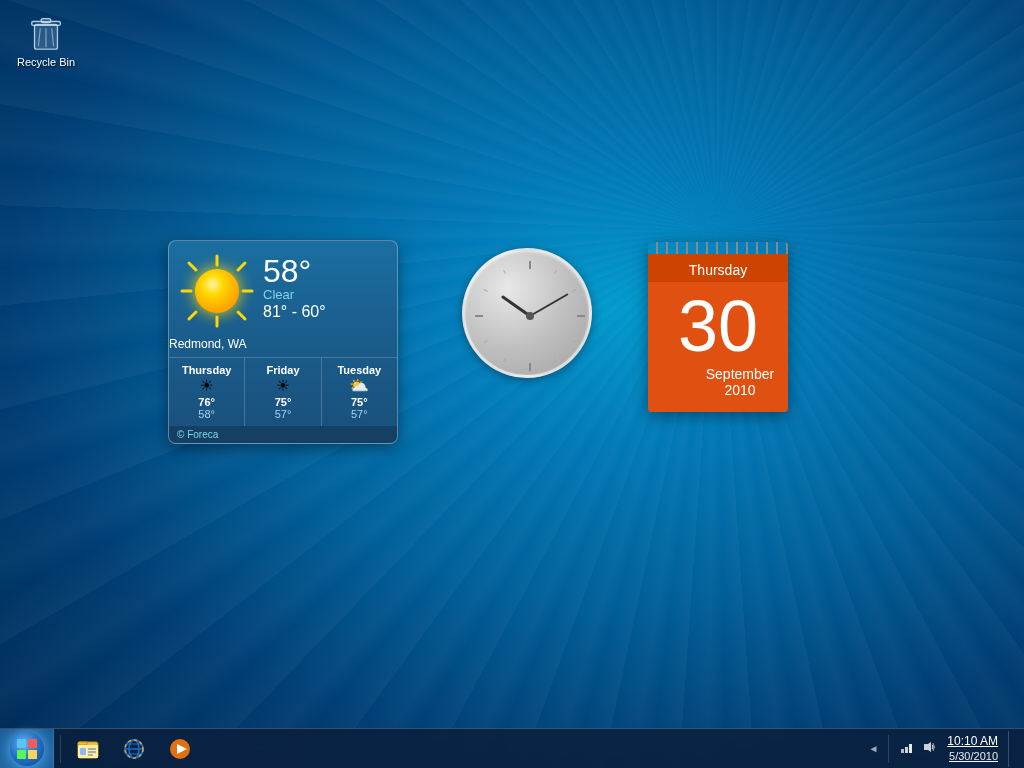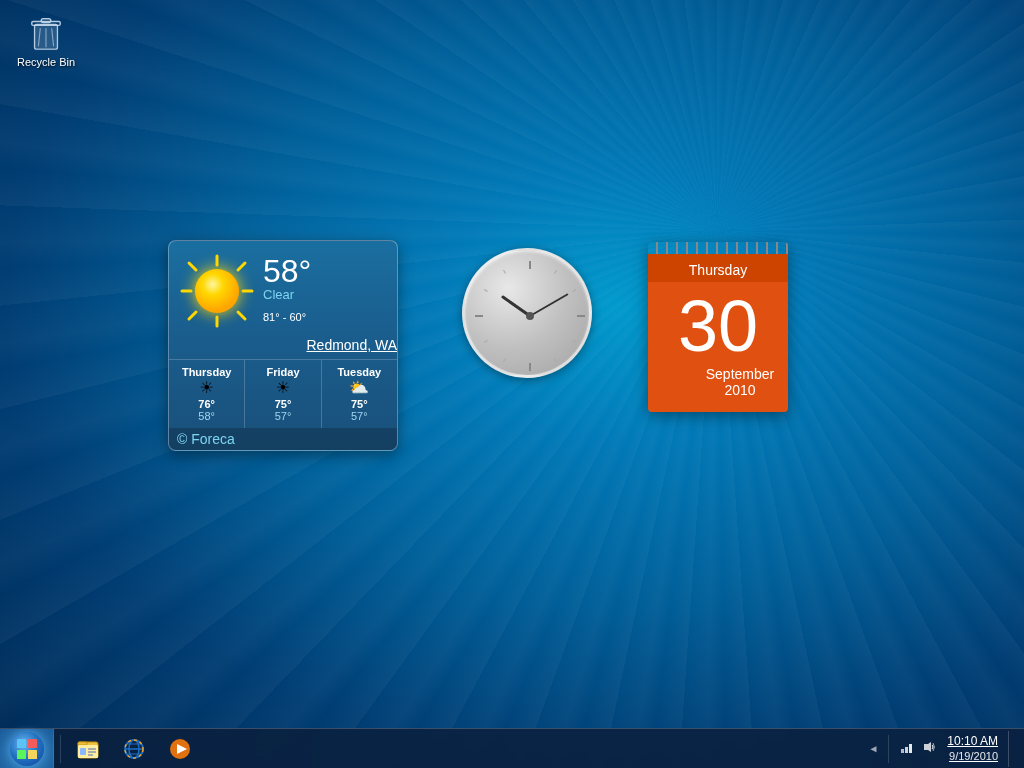--- a/index.html
+++ b/index.html
@@ -94,29 +94,28 @@
       font-weight: 300;
       color: white;
       line-height: 1;
     }
     .weather-condition {
       color: #7dd4f0;
       font-size: 13px;
     }
     .weather-range {
       color: white;
-      font-size: 11px;
-      margin-top: 9px;
+      font-size: 16px;
+      margin-top: 1px;
     }
     .weather-location {
       color: white;
-      font-size: 14px;
-      text-align: right;
+      font-size: 12px;
+      text-align: left;
       padding-bottom: 6px;
-      text-decoration: underline;
     }
     .weather-forecast {
       display: flex;
       border-top: 1px solid rgba(255,255,255,0.2);
     }
     .forecast-day {
       flex: 1;
       padding: 6px 4px;
       border-right: 1px solid rgba(255,255,255,0.2);
       text-align: center;
@@ -138,21 +137,21 @@
       font-weight: bold;
     }
     .forecast-low {
       color: #a0d4f0;
       font-size: 11px;
     }
     .weather-footer {
       background: rgba(0,0,0,0.2);
       padding: 3px 8px;
       color: #7dd4f0;
-      font-size: 14px;
+      font-size: 10px;
     }
 
     
     .clock-widget {
       position: absolute;
       left: 462px;
       top: 248px;
       width: 130px;
       height: 130px;
     }
@@ -492,18 +491,18 @@
     <div class="tray-icon">
       <svg width="16" height="16" viewBox="0 0 16 16">
         <polygon points="3,5 7,5 10,3 10,13 7,11 3,11" fill="rgba(255,255,255,0.8)"></polygon>
         <path d="M11,6 Q13,8 11,10" fill="none" stroke="rgba(255,255,255,0.8)" stroke-width="1.2"></path>
         <path d="M12,4 Q15,8 12,12" fill="none" stroke="rgba(255,255,255,0.6)" stroke-width="1"></path>
       </svg>
     </div>
 
     <div class="clock-display">
       <div class="clock-time">10:10 AM</div>
-      <div class="clock-date">9/19/2010</div>
+      <div class="clock-date">5/30/2010</div>
     </div>
 
     <div class="show-desktop"></div>
   </div>
 </div>
 
 </body></html>

